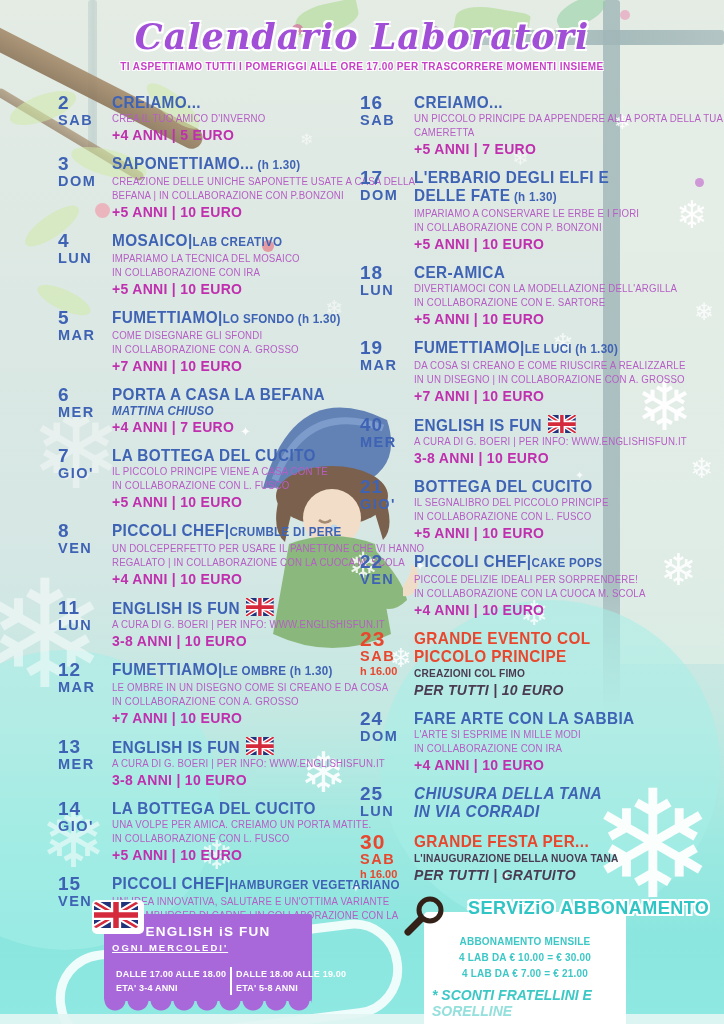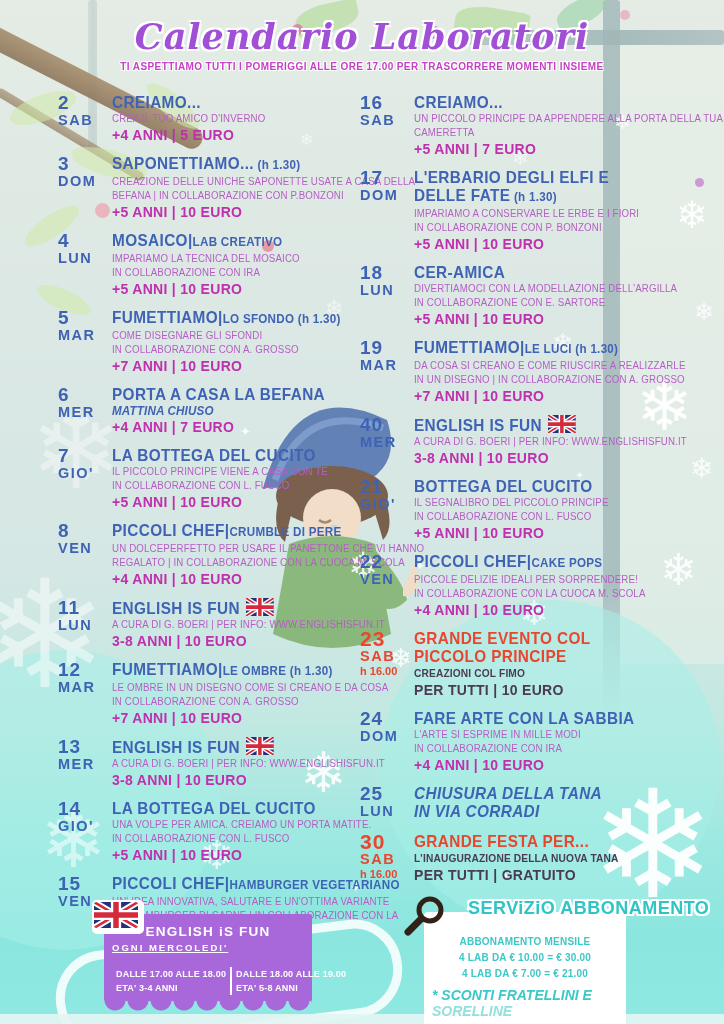--- a/index.html
+++ b/index.html
@@ -39,21 +39,21 @@
     white-space:nowrap;transform:scaleX(.93);transform-origin:0 0;}
   .ev-suffix{font-size:12.5px;letter-spacing:.3px;}
   .ev-flag{display:inline-block;vertical-align:-2px;margin-left:6px;}
   .ev-flag svg{width:30px;height:18px;display:block;}
   .ev-descs{margin-top:1px;}
   .ev-desc{color:#b55ec4;font-size:10px;line-height:14px;letter-spacing:.15px;white-space:nowrap;
     transform:scaleX(.97);transform-origin:0 0;}
   .ev-desc.blueitalic{color:#3f63b4;font-style:italic;font-weight:bold;font-size:12px;}
   .ev-desc.dark{color:#4a3b52;font-weight:bold;font-size:10.5px;line-height:15px;}
   .ev-fee{color:#bf2fae;font-weight:bold;font-size:14px;line-height:15px;margin-top:2px;letter-spacing:.3px;}
-  .ev-fee.dark{color:#4a3b52;}
+  .ev-fee.dark{color:#4a3b52;font-style:italic;}
   .ev-red .ev-num,.ev-red .ev-day,.ev-red .ev-time,.ev-red .ev-title{color:#e8472e;}
   .ev-red .ev-num{font-size:21px;}
   .ev-italic .ev-title{font-style:italic;}
   
   #en-box{left:104px;top:914px;width:192px;background:#a968d9;padding:10px 8px 6px;z-index:6;border-radius:2px;}
   #en-box .scallop{position:absolute;left:0;right:0;bottom:-12px;height:13px;
     background:radial-gradient(circle 11px at 11px 0px,#a968d9 10px,rgba(0,0,0,0) 11px) repeat-x;background-size:23px 13px;}
   #en-flag{position:absolute;left:-12px;top:-14px;width:48px;height:30px;background:#fff;border-radius:5px;padding:2px;}
   #en-flag svg{width:44px;height:26px;display:block;border-radius:3px;}
   #en-title{text-align:center;color:#fff;font-weight:bold;font-size:13.5px;letter-spacing:1.2px;}

